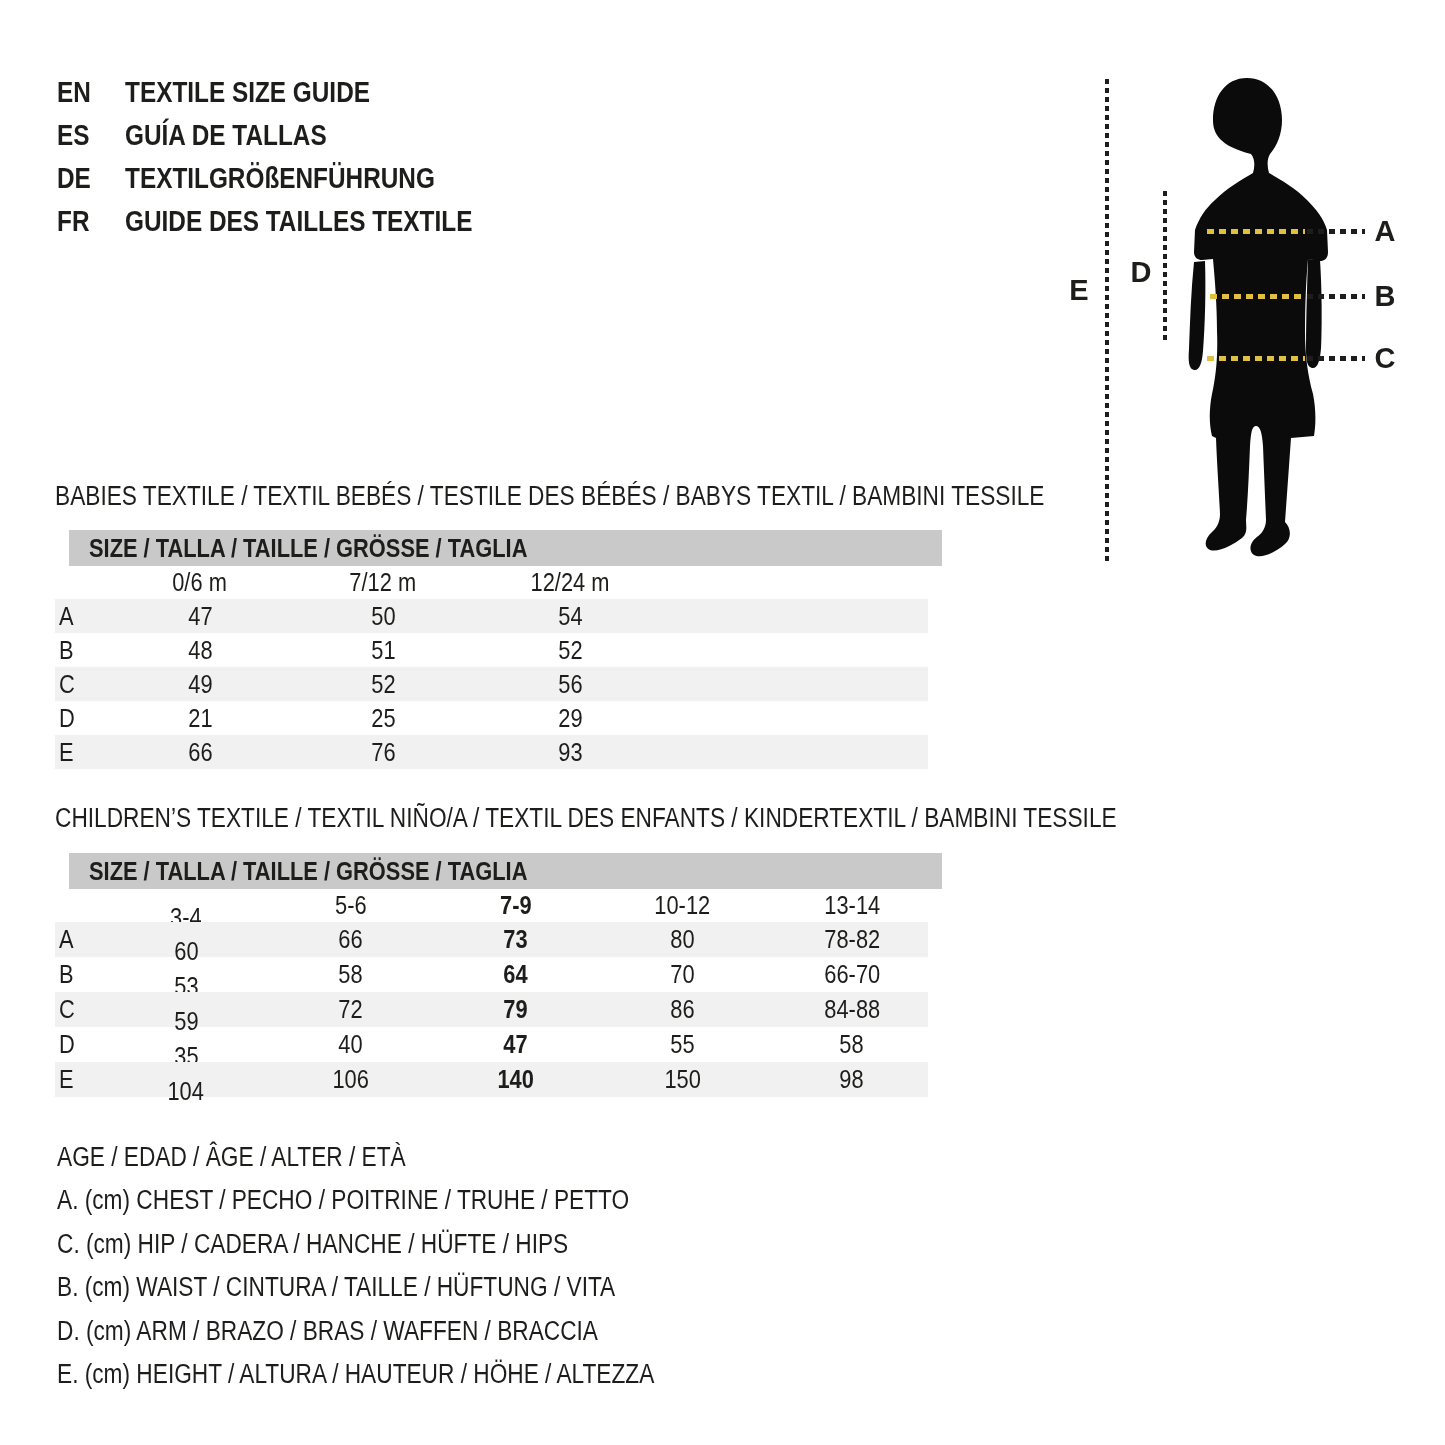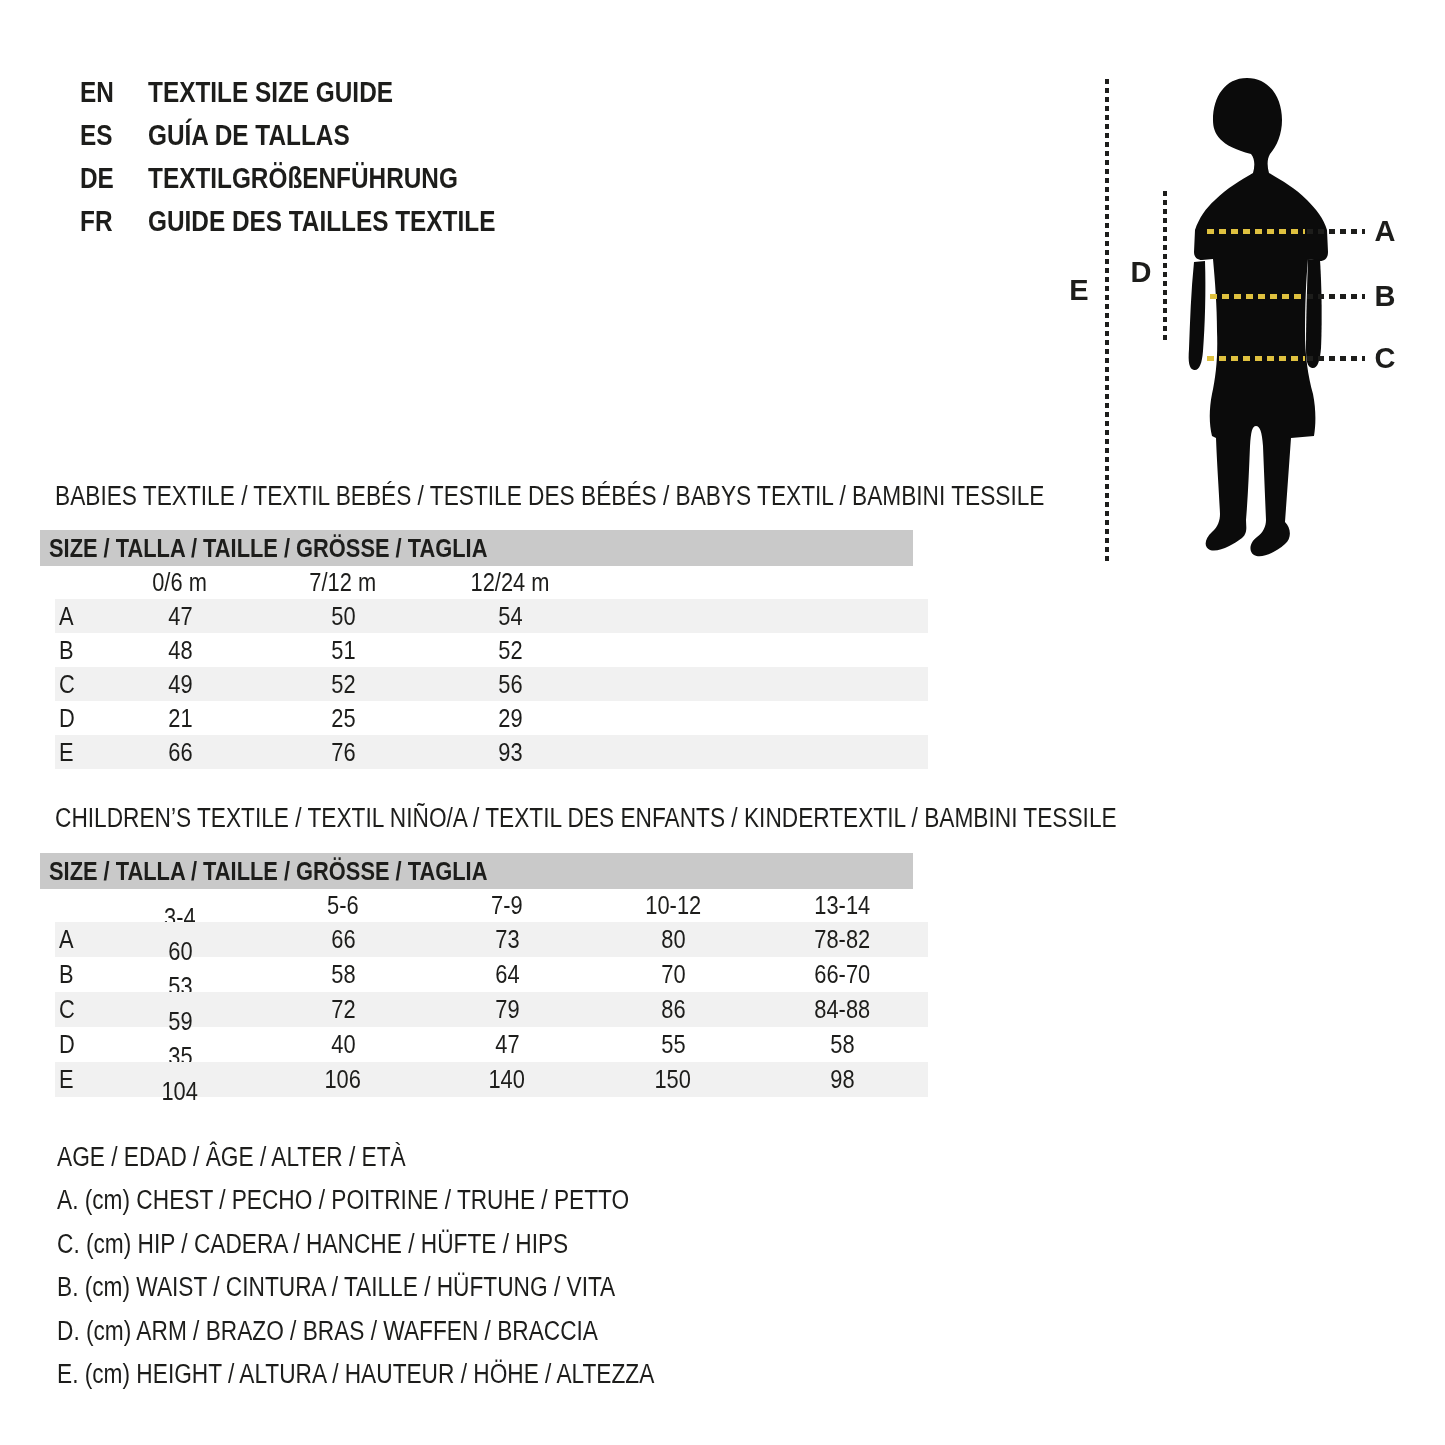--- a/index.html
+++ b/index.html
@@ -10,36 +10,36 @@
     overflow:hidden;
   }
   .abs { position:absolute; }
   
   .cond  { display:inline-block; transform:scaleX(0.84); transform-origin:0 50%; white-space:nowrap; }
   .condc { display:inline-block; transform:scaleX(0.84); transform-origin:50% 50%; white-space:nowrap; }
 
   
   .lang-block { left:57px; top:71px; }
   .lang-row { display:flex; height:43px; align-items:center; font-size:29px; font-weight:bold; }
-  .lang-code { width:68px;margin-left:23px; }
+  .lang-code { width:68px; }
 
   
   .section-title { left:55px; height:28px; line-height:28px; font-size:27px; font-weight:normal; }
 
   
-  .size-bar { left:40px; width:873px; height:36px; background:#c9c9c9; line-height:36px;
-              padding-left:9px; box-sizing:border-box; font-size:26px; font-weight:bold; }
-
-  
-  .trow { position:absolute; left:55px; width:873px; display:flex; align-items:center; font-size:26px; }
+  .size-bar { left:69px; width:873px; height:36px; background:#c9c9c9; line-height:36px;
+              padding-left:20px; box-sizing:border-box; font-size:26px; font-weight:bold; }
+
+  
+  .trow { position:absolute; left:55px; width:873px; display:flex; align-items:center; font-size:26px;gap:20px; }
   .trow .cell { text-align:center; }
   .trow .lab  { width:43px; text-align:left; padding-left:4px; box-sizing:border-box; }
   .stripe { background:#f1f1f1; }
   .b2 { width:164px; } .b3 { width:162px; } .b4 { width:172px; }
-  .c2 { width:164px;margin-top:23px; } .c3 { width:162px; } .c4 { width:166px; } .c5 { width:166px; } .c6 { width:172px; }
+  .c2 { width:164px;margin-top:23px; } .c3 { width:162px; } .c4 { width:166px;font-weight:bold; } .c5 { width:166px; } .c6 { width:172px; }
 
   
   .legend { left:57px; top:1136px; font-size:27px; line-height:43.4px; }
 
   
   .vdash { width:4px; background:repeating-linear-gradient(to bottom, #1d1d1b 0 5px, transparent 5px 9px); }
   .ydash { height:5px; background:repeating-linear-gradient(to right, #dfc13f 0 7px, transparent 7px 12px); }
   .kdash { height:5px; background:repeating-linear-gradient(to right, #1d1d1b 0 6px, transparent 6px 11px); }
   .fig-label { font-size:29px; font-weight:bold; width:30px; text-align:center; height:32px; line-height:32px; }
 </style>

